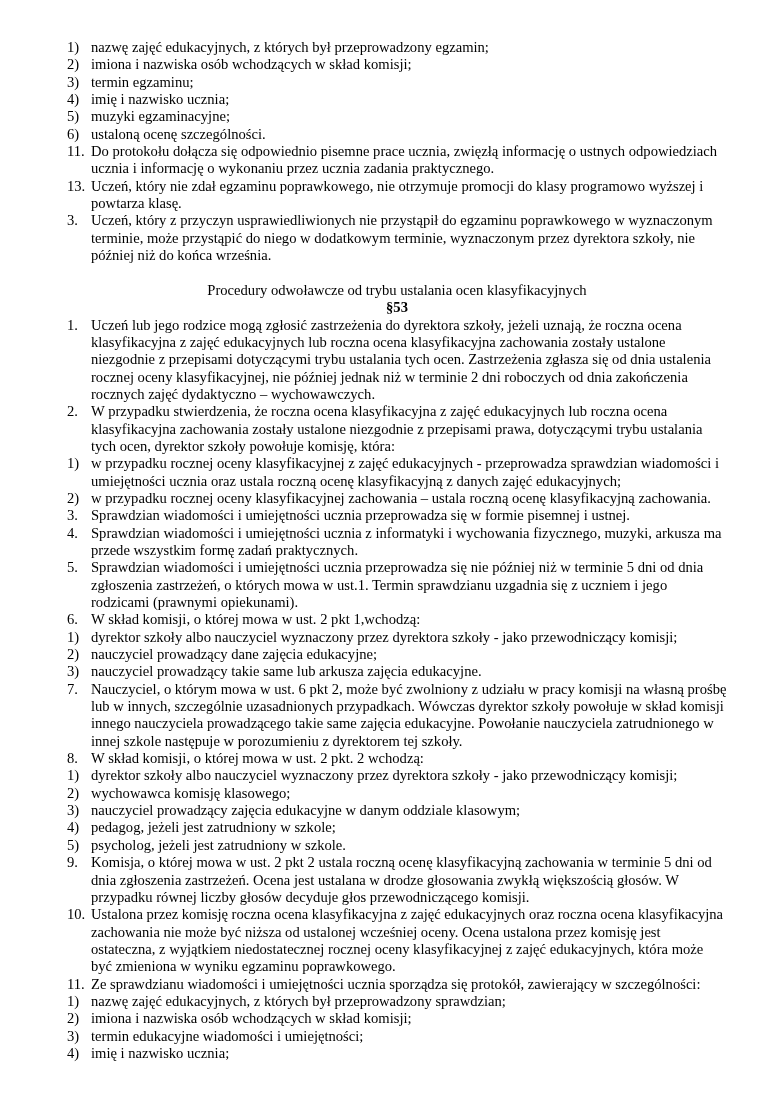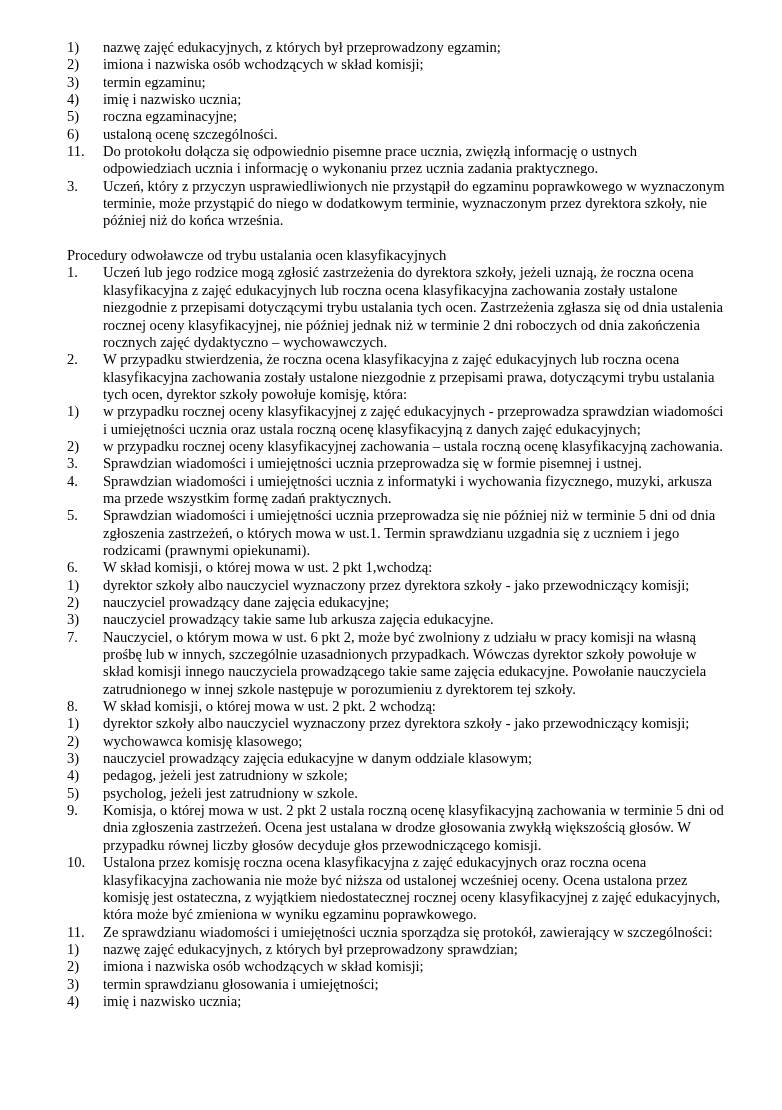--- a/index.html
+++ b/index.html
@@ -4,23 +4,23 @@
 <style>
   html, body { margin: 0; padding: 0; background: #ffffff; }
   body { width: 782px; height: 1110px; overflow: hidden; position: relative; }
   .page {
     position: absolute; left: 67px; top: 39px; width: 660px;
     font-family: "Liberation Serif", serif; font-size: 14.6px; line-height: 17.35px;
     color: #000;
   }
   .item { display: flex; }
   .num { flex: 0 0 24px; }
-  .txt { flex: 1 1 auto; margin-left: 12px; }
+  .txt { flex: 1 1 auto; }
   .gap { height: 17.35px; }
-  .center { }
+  .center { text-align: center; }
   .bold { font-weight: bold; }
 </style>
 </head>
 <body>
 
 <div class="page">
   <div id="top-list">
       <div class="item">
         <span class="num">1)</span>
         <span class="txt">nazwę zajęć edukacyjnych, z których był przeprowadzony egzamin;</span>
@@ -32,37 +32,42 @@
       <div class="item">
         <span class="num">3)</span>
         <span class="txt">termin egzaminu;</span>
       </div>
       <div class="item">
         <span class="num">4)</span>
         <span class="txt">imię i nazwisko ucznia;</span>
       </div>
       <div class="item">
         <span class="num">5)</span>
-        <span class="txt">roczna egzaminacyjne;</span>
+        <span class="txt">muzyki egzaminacyjne;</span>
       </div>
       <div class="item">
         <span class="num">6)</span>
         <span class="txt">ustaloną ocenę szczególności.</span>
       </div>
       <div class="item">
         <span class="num">11.</span>
         <span class="txt">Do protokołu dołącza się odpowiednio pisemne prace ucznia, zwięzłą informację o ustnych odpowiedziach ucznia i informację o wykonaniu przez ucznia zadania praktycznego.</span>
       </div>
       <div class="item">
+        <span class="num">13.</span>
+        <span class="txt">Uczeń, który nie zdał egzaminu poprawkowego, nie otrzymuje promocji do klasy programowo wyższej i powtarza klasę.</span>
+      </div>
+      <div class="item">
         <span class="num">3.</span>
         <span class="txt">Uczeń, który z przyczyn usprawiedliwionych nie przystąpił do egzaminu poprawkowego w wyznaczonym terminie, może przystąpić do niego w dodatkowym terminie, wyznaczonym przez dyrektora szkoły, nie później niż do końca września.</span>
       </div>
     </div>
   <div class="gap"></div>
   <div class="center">Procedury odwoławcze od trybu ustalania ocen klasyfikacyjnych</div>
+  <div class="center bold">§53</div>
   <div id="section-list">
       <div class="item">
         <span class="num">1.</span>
         <span class="txt">Uczeń lub jego rodzice mogą zgłosić zastrzeżenia do dyrektora szkoły, jeżeli uznają, że roczna ocena klasyfikacyjna z zajęć edukacyjnych lub roczna ocena klasyfikacyjna zachowania zostały ustalone niezgodnie z przepisami dotyczącymi trybu ustalania tych ocen. Zastrzeżenia zgłasza się od dnia ustalenia rocznej oceny klasyfikacyjnej, nie później jednak niż w terminie 2 dni roboczych od dnia zakończenia rocznych zajęć dydaktyczno – wychowawczych.</span>
       </div>
       <div class="item">
         <span class="num">2.</span>
         <span class="txt">W przypadku stwierdzenia, że roczna ocena klasyfikacyjna z zajęć edukacyjnych lub roczna ocena klasyfikacyjna zachowania zostały ustalone niezgodnie z przepisami prawa, dotyczącymi trybu ustalania tych ocen, dyrektor szkoły powołuje komisję, która:</span>
       </div>
       <div class="item">
@@ -144,20 +149,20 @@
       <div class="item">
         <span class="num">1)</span>
         <span class="txt">nazwę zajęć edukacyjnych, z których był przeprowadzony sprawdzian;</span>
       </div>
       <div class="item">
         <span class="num">2)</span>
         <span class="txt">imiona i nazwiska osób wchodzących w skład komisji;</span>
       </div>
       <div class="item">
         <span class="num">3)</span>
-        <span class="txt">termin sprawdzianu głosowania i umiejętności;</span>
+        <span class="txt">termin edukacyjne wiadomości i umiejętności;</span>
       </div>
       <div class="item">
         <span class="num">4)</span>
         <span class="txt">imię i nazwisko ucznia;</span>
       </div>
     </div>
 </div>
 
 </body></html>

